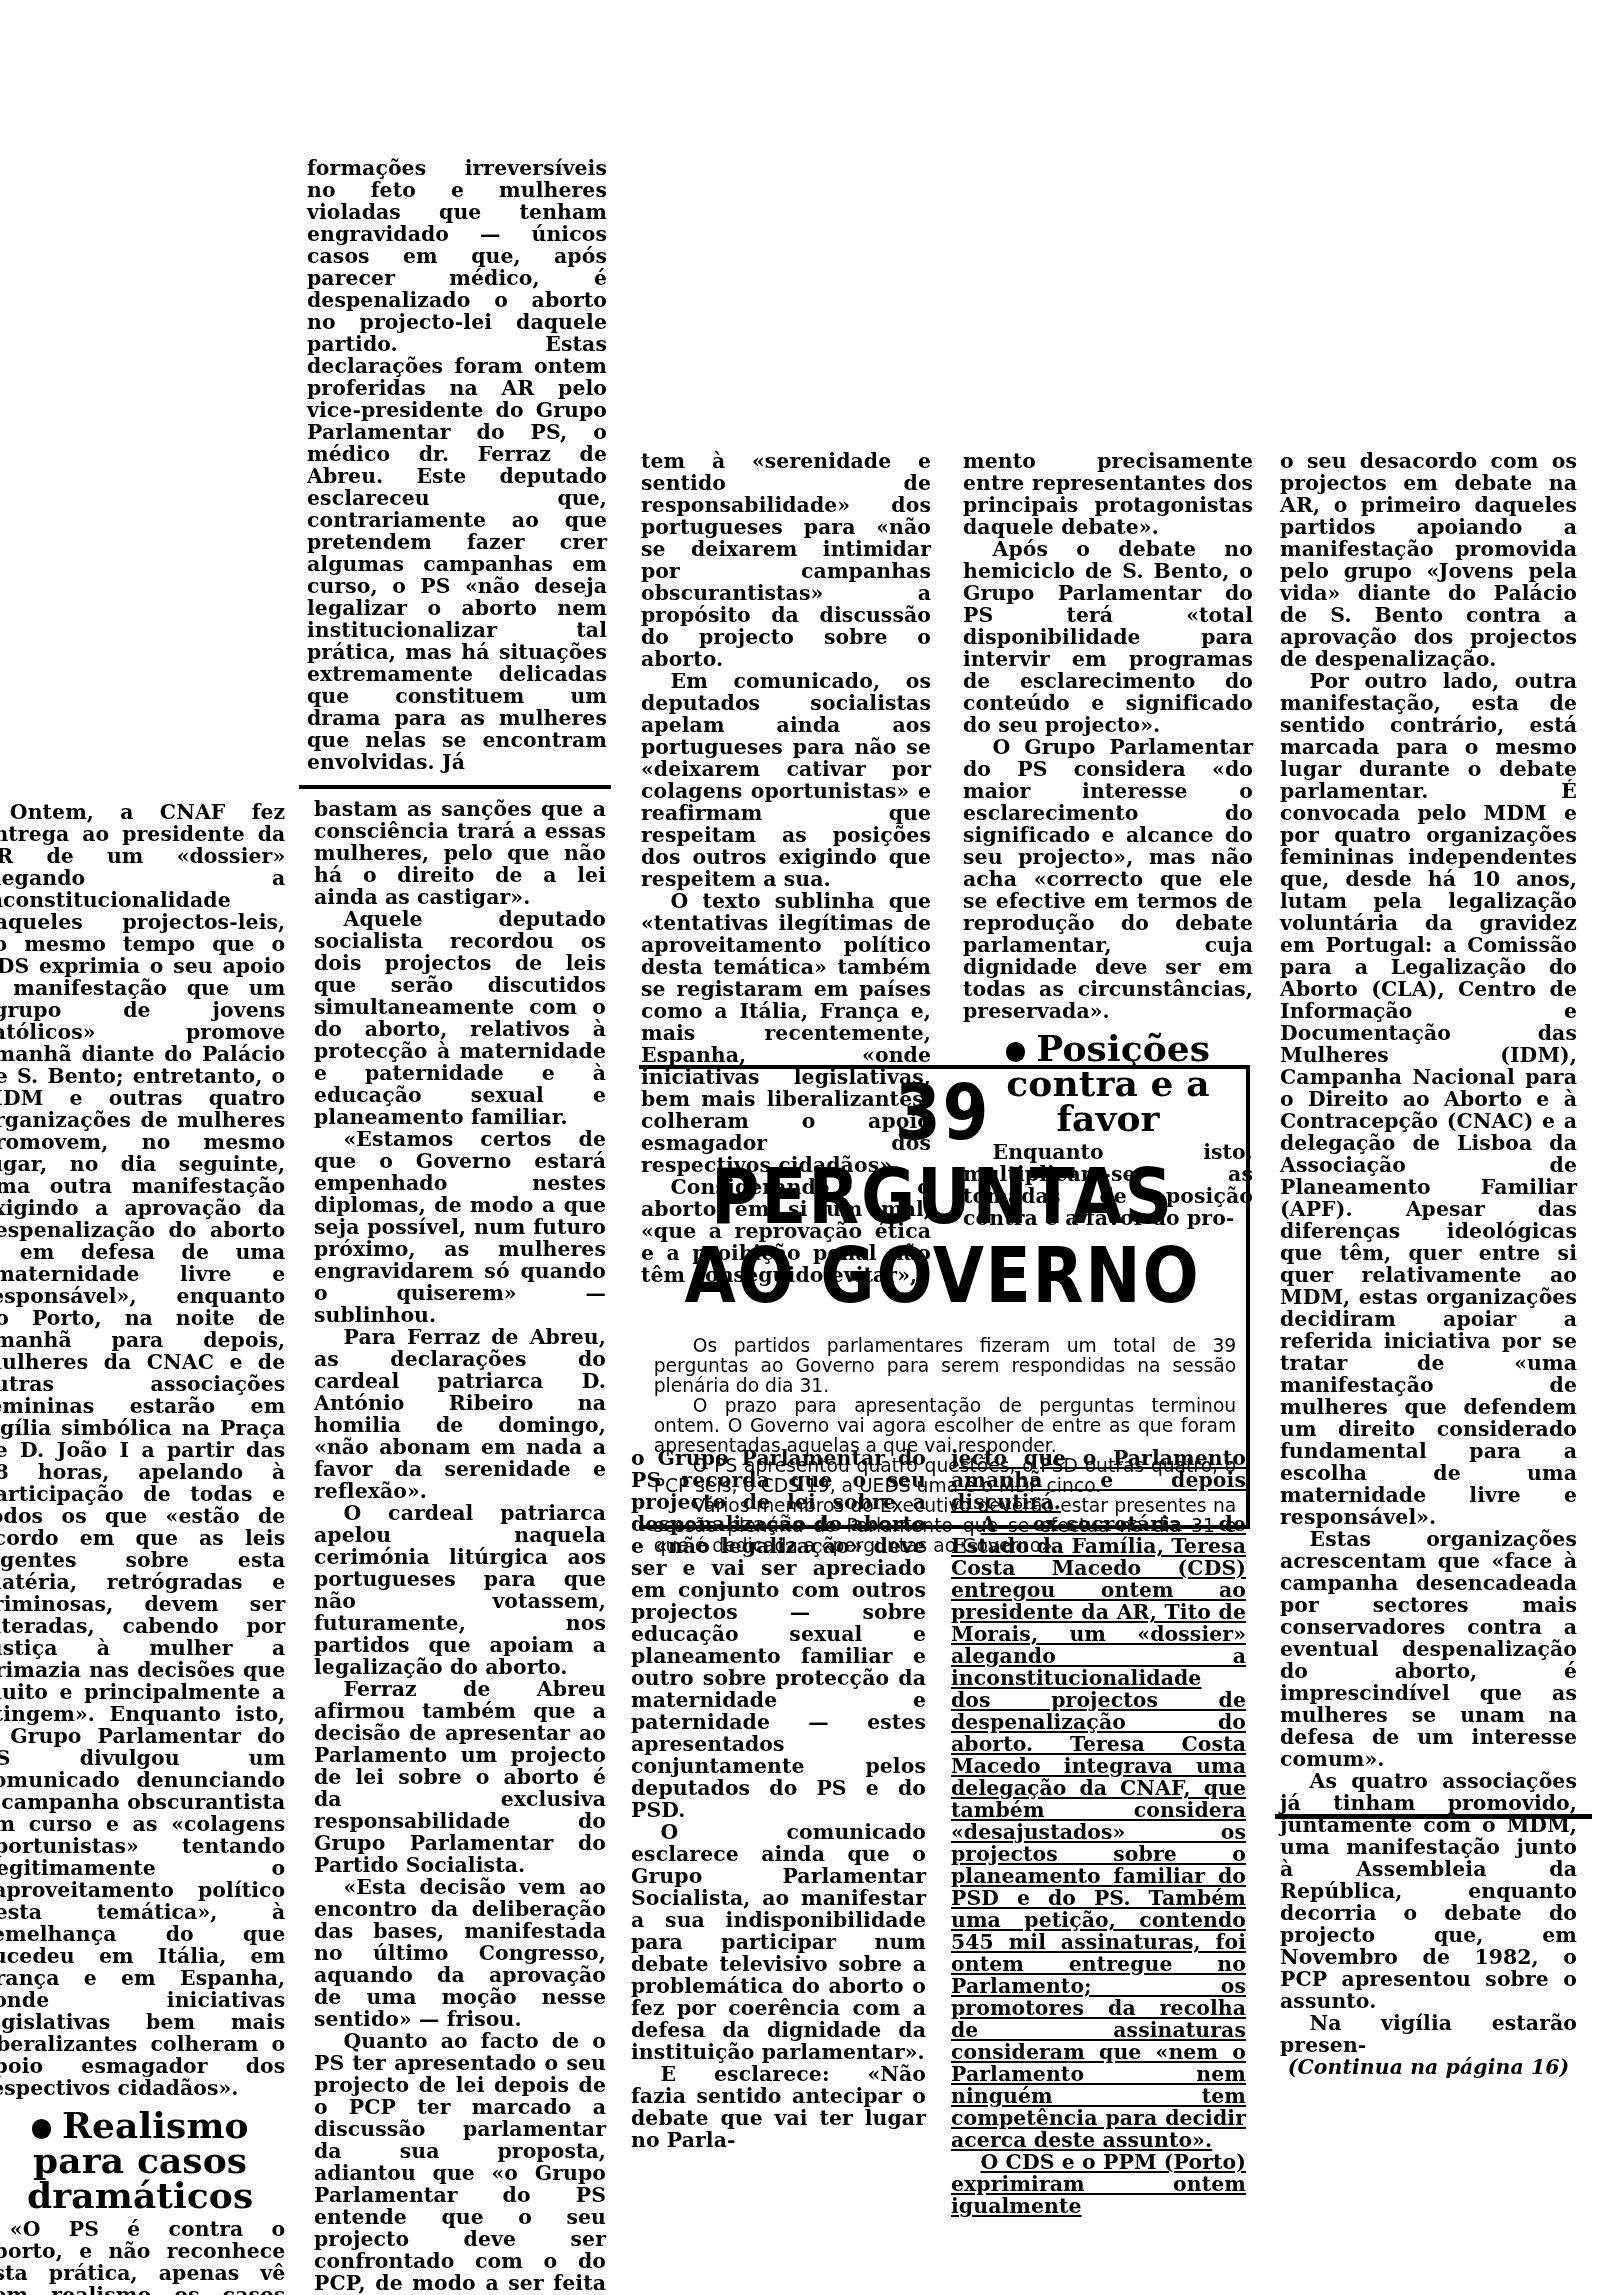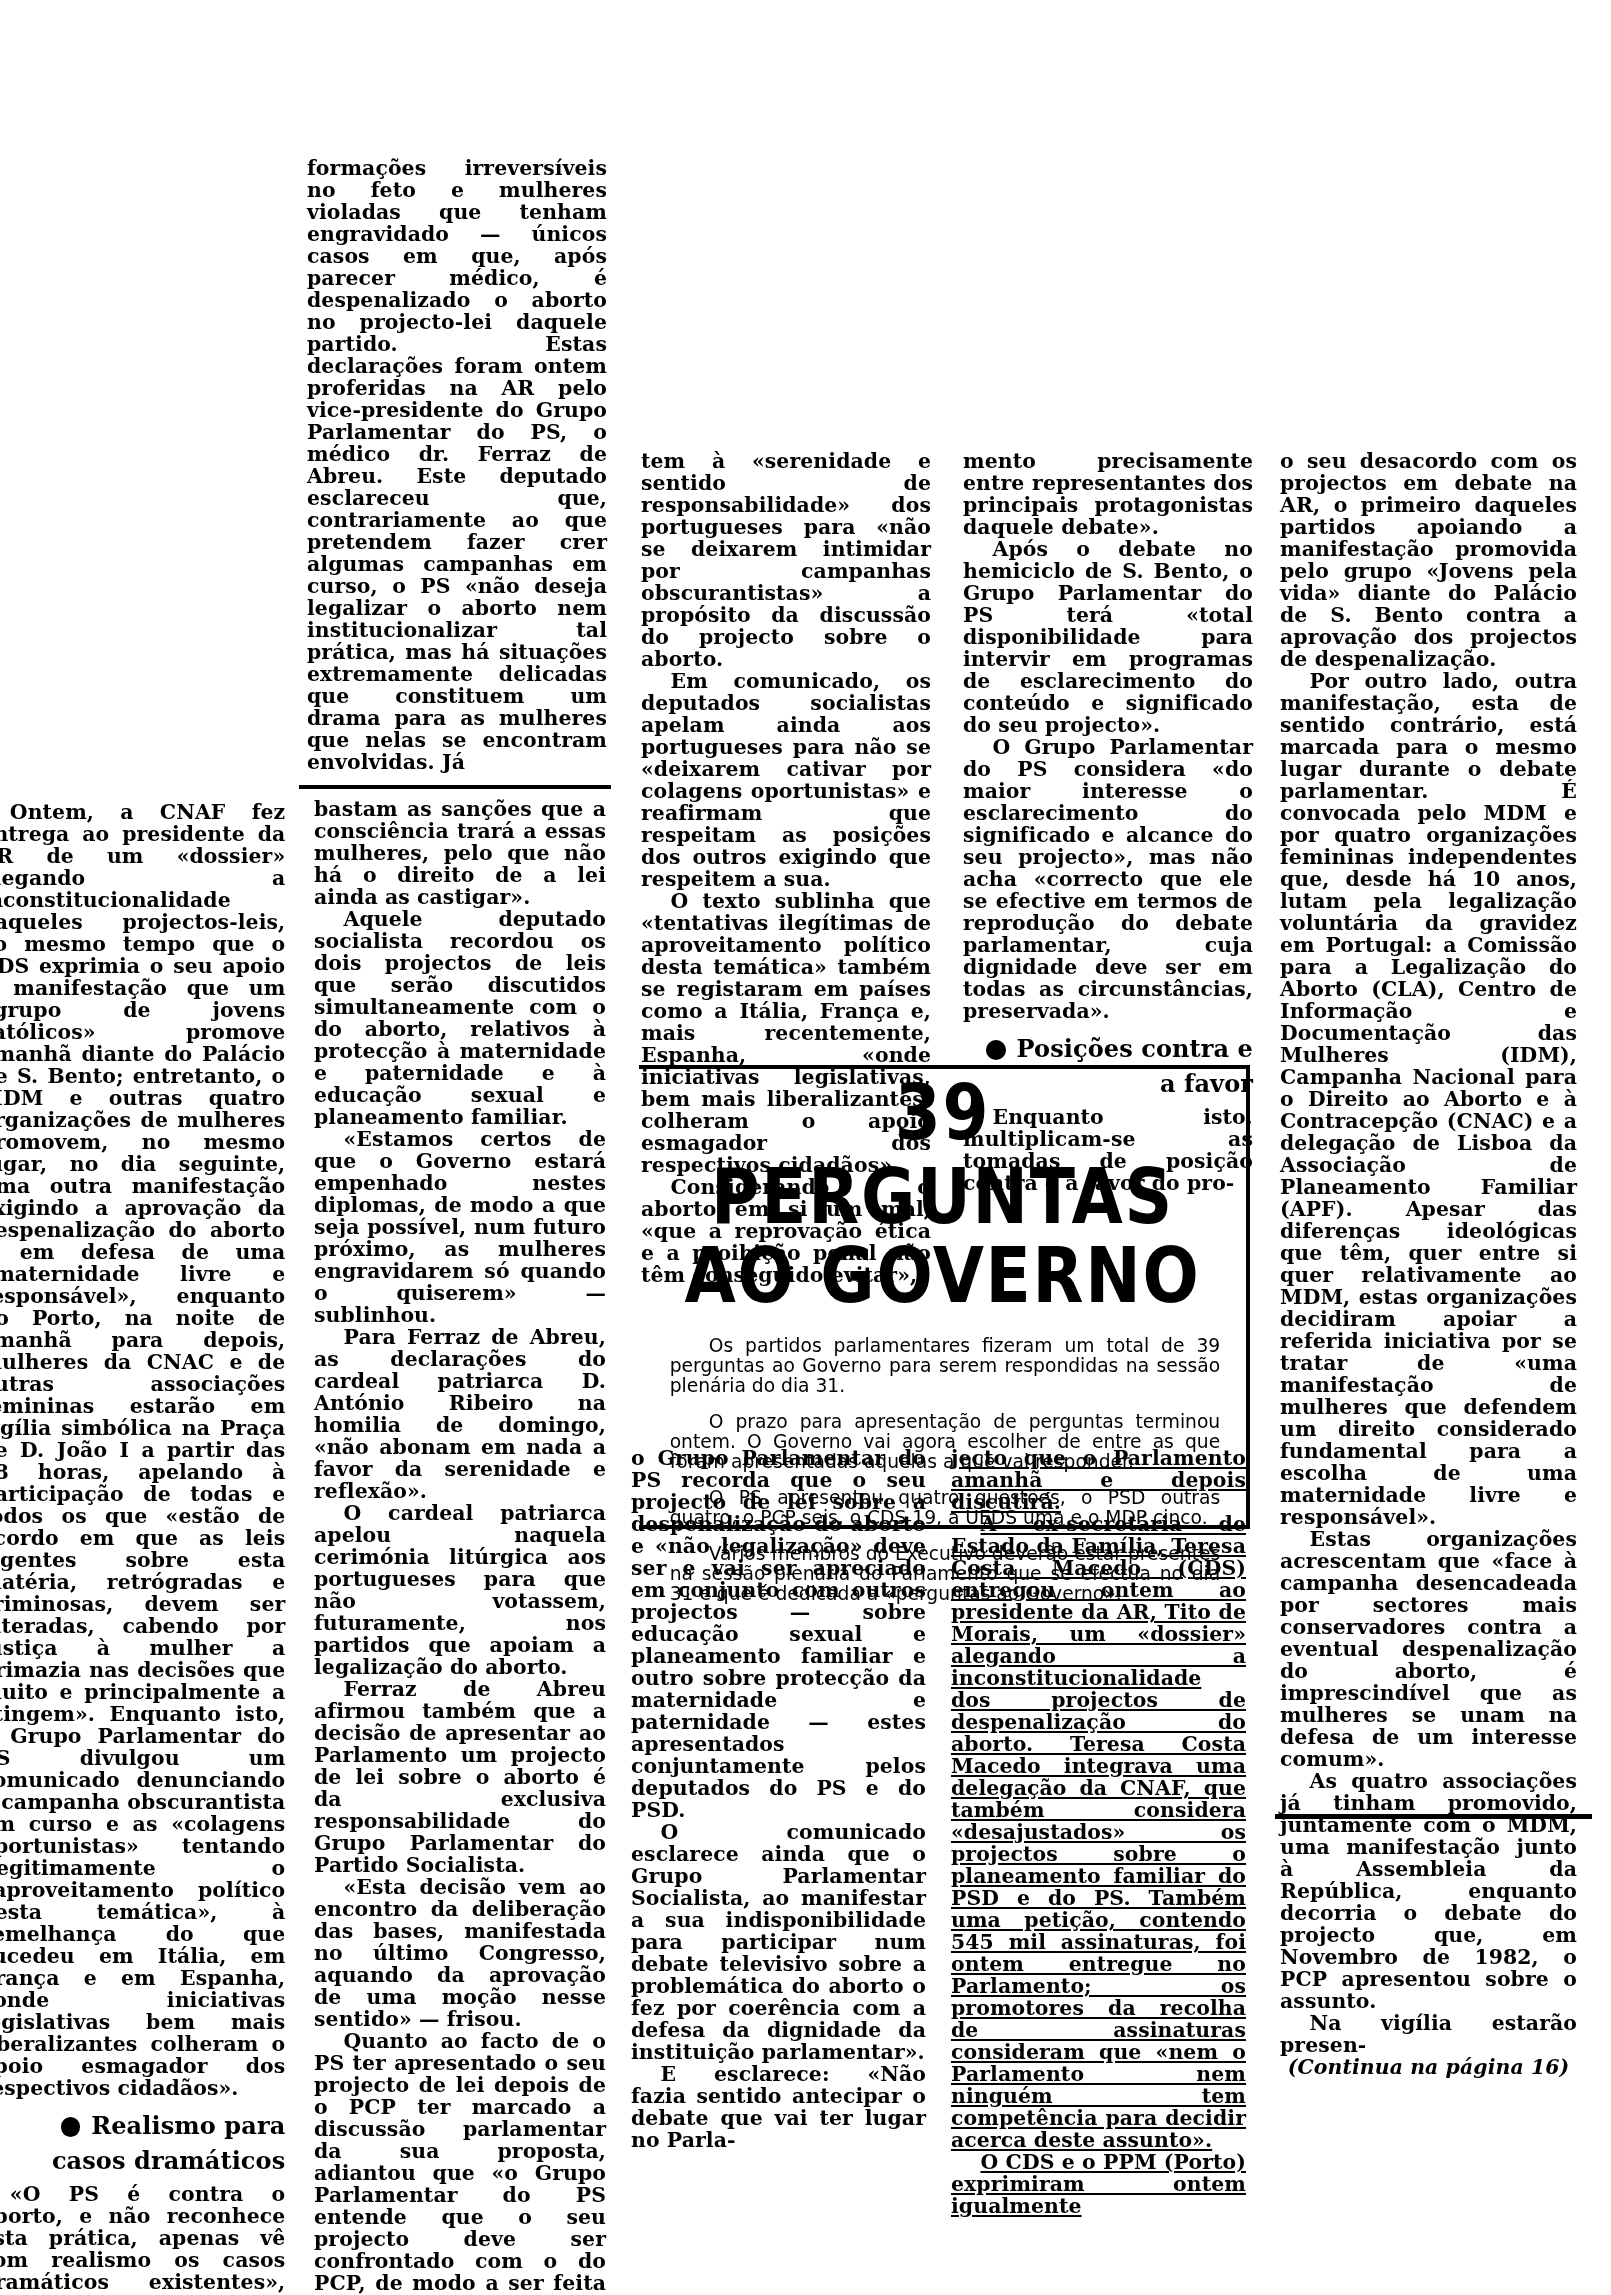--- a/index.html
+++ b/index.html
@@ -1,26 +1,26 @@
 <!DOCTYPE html>
 <html style="font-size:7.9px"><head>
 <meta charset="utf-8">
 <style>
   html, body { margin: 0; padding: 0; background: #ffffff; }
   body { width: 1612px; height: 2295px; position: relative; overflow: hidden; font-family: "DejaVu Serif", serif; color: #000; }
   .col { position: absolute; font-size: 20.4px; line-height: 22px; text-align: justify; font-weight: bold; letter-spacing: 0.1px; }
   .col p { margin: 0; text-indent: 0; }
   .col p.ind { text-indent: 29.5px; }
-  .col .hd { font-family: "DejaVu Serif", serif; font-weight: 900; font-size: 24px; line-height: 35px; text-align: right; margin: 8.8px 0 4.9px 0; }
+  .col .hd { font-family: "DejaVu Serif", serif; font-weight: 900; font-size: 36px; line-height: 35px; text-align: center; margin: 8.8px 0 4.9px 0; }
   .col .hd .bullet { display: inline-block; width: 19.7px; height: 19.7px; border-radius: 50%; background: #000; vertical-align: middle; margin-right: 10.8px; }
   .rule { position: absolute; background: #000; }
   .box { position: absolute; border: 3.4px solid #000; border-right-width: 4.4px; border-bottom-width: 4.4px; box-sizing: border-box; }
   .box .title { font-family: "DejaVu Sans", sans-serif; font-weight: 900; font-size: 77px; line-height: 84px; text-align: center; letter-spacing: 2px; margin-top: 5.9px; transform: scaleX(0.86); }
   .box .body { font-family: "DejaVu Sans", sans-serif; font-size: 18.7px; line-height: 20px; text-align: justify; padding: 0 9.8px 0 14.7px; margin-top: 17.7px; }
-  .box .body p { margin: 16px; text-indent: 39px; }
+  .box .body p { margin: 0; text-indent: 39px; }
   .cont { text-align: center; font-style: italic; }
 </style>
 </head>
 <body>
 
 <div class="col" style="left:307px; top:157px; width:300px;">
   <p>formações irreversíveis no feto e mulheres violadas que tenham engravidado — únicos casos em que, após parecer médico, é despenalizado o aborto no projecto-lei daquele partido. Estas declarações foram ontem proferidas na AR pelo vice-presidente do Grupo Parlamentar do PS, o médico dr. Ferraz de Abreu. Este deputado esclareceu que, contrariamente ao que pretendem fazer crer algumas campanhas em curso, o PS «não deseja legalizar o aborto nem institucionalizar tal prática, mas há situações extremamente delicadas que constituem um drama para as mulheres que nelas se encontram envolvidas. Já</p>
 </div>
 <div class="rule" style="left:299px; top:785px; width:312px; height:4.4px;"></div>
 

